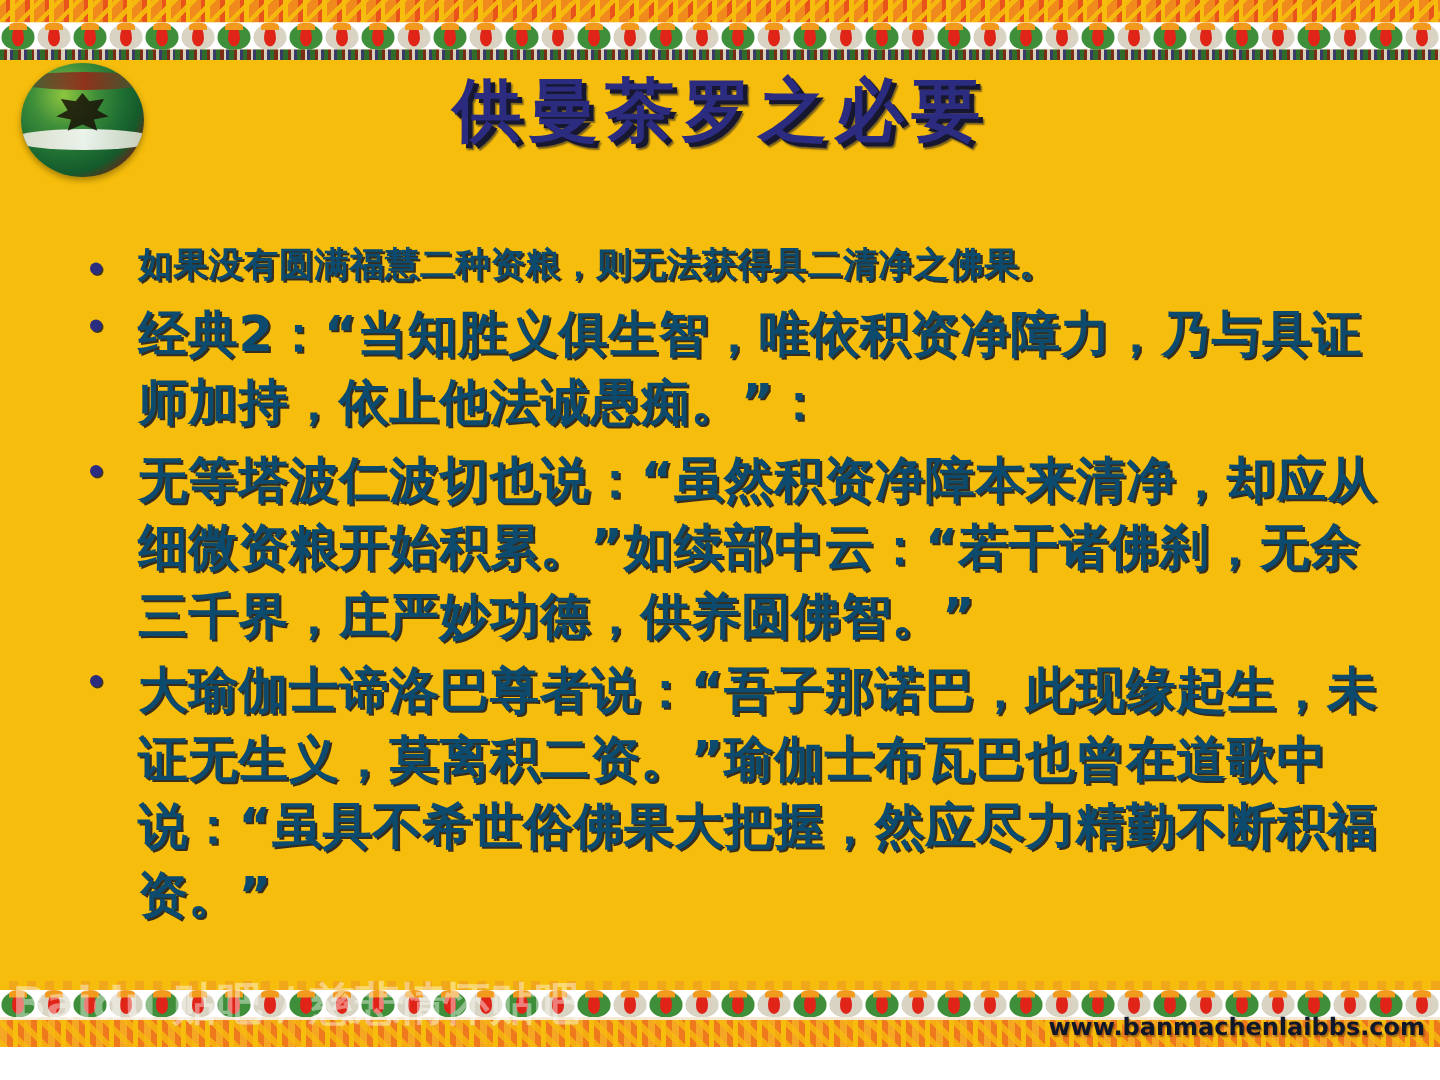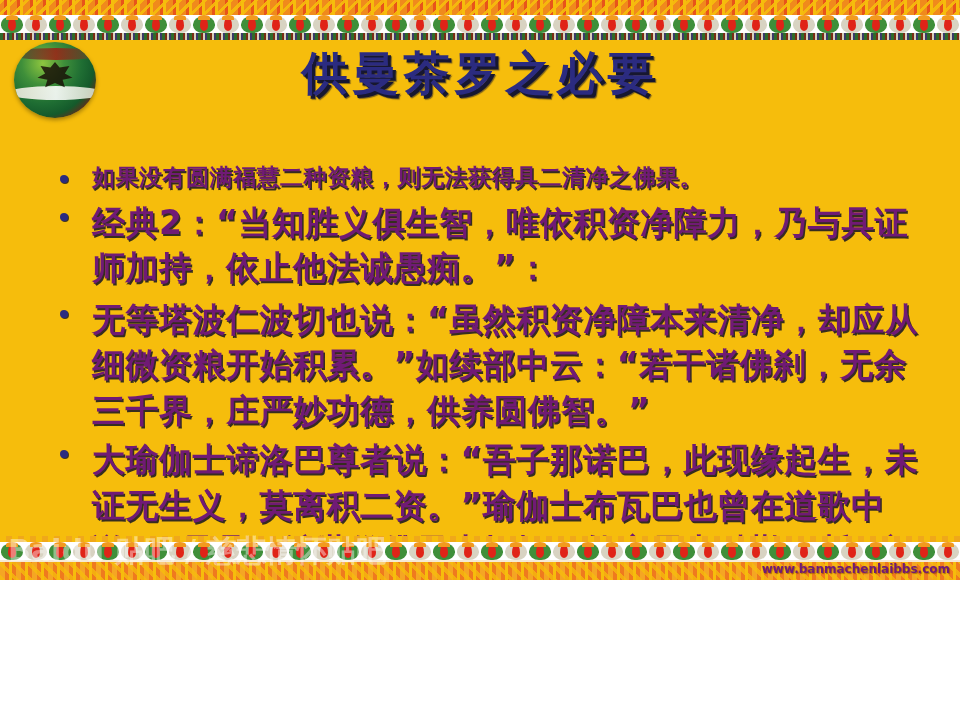--- a/index.html
+++ b/index.html
@@ -7,21 +7,21 @@
     padding: 0;
     background: #ffffff;
   }
   body {
     font-family: "DejaVu Sans", "Liberation Sans", sans-serif;
   }
 
   #slide {
     position: relative;
     width: 960px;
-    height: 580px;
+    height: 698px;
     overflow: hidden;
     background: #f6bd0c;
   }
 
   
   .border-strip {
     position: absolute;
     left: 0;
     width: 960px;
     overflow: hidden;
@@ -212,21 +212,21 @@
   }
   ul.bullets {
     list-style: none;
     margin: 0;
     padding: 0;
   }
   ul.bullets > li {
     position: relative;
     padding-left: 44px;
     margin-bottom: 6px;
-    color: #701a75;
+    color: #0c4a6e;
     font-size: 23px;
     line-height: 1.38;
     font-weight: bold;
     font-family: "DejaVu Sans", "Liberation Sans", sans-serif;
     text-shadow: 1.5px 1.5px 0 rgba(20,20,35,0.85);
     letter-spacing: 0.5px;
   }
   ul.bullets > li .dot {
     position: absolute;
     left: 12px;
@@ -250,23 +250,23 @@
     color: rgba(255,255,255,0.42);
     font-family: "DejaVu Sans", "Liberation Sans", sans-serif;
     letter-spacing: 0px;
     white-space: nowrap;
     pointer-events: none;
   }
   .wm-url {
     position: absolute;
     right: 10px;
     bottom: 4px;
-    font-size: 12px;
+    font-size: 16px;
     font-weight: bold;
-    color: #701a75;
+    color: #0f172a;
     font-family: "DejaVu Sans", "Liberation Sans", sans-serif;
     text-shadow: 1px 1px 1px rgba(120,60,0,0.6);
     white-space: nowrap;
   }
 </style>
 </head>
 <body>
 
 <div id="slide">
 

